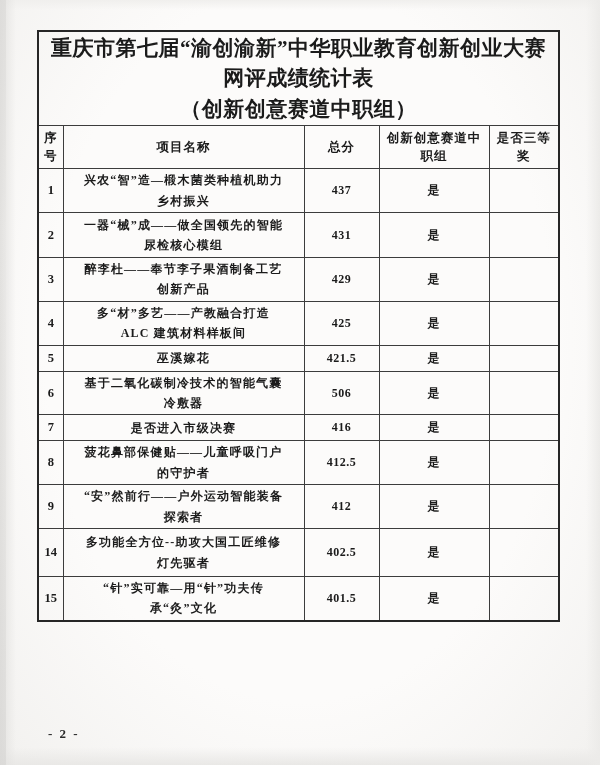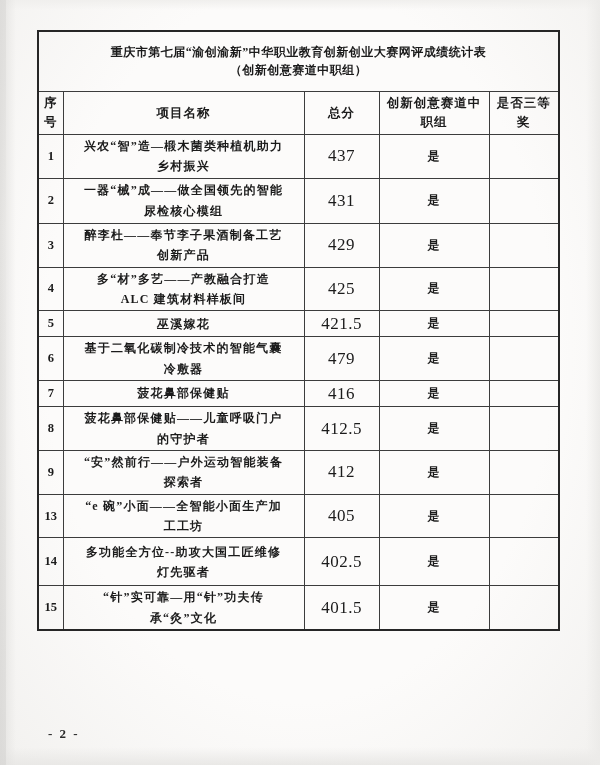--- a/index.html
+++ b/index.html
@@ -23,32 +23,32 @@
     color:#1b1b1b;
   }
   .doc-table td,.doc-table th{
     border:1px solid #3c3c3c;
     padding:1px 3px;
     vertical-align:middle;text-align:center;
     overflow:hidden;
   }
   .doc-table{border:2px solid #262626;}
   .title-cell{
-    font-size:12px;font-weight:bold;letter-spacing:0.5px;
+    font-size:21px;font-weight:bold;letter-spacing:0.5px;
     line-height:1.45;padding:6px 8px;
     height:57px;
   }
   th{
     font-size:12.5px;font-weight:bold;letter-spacing:1px;
     white-space:pre-line;line-height:1.5;
     height:40px;
   }
   td.c-no{font-size:12.5px;font-weight:bold;font-family:"Liberation Serif","DejaVu Serif",serif;}
   td.c-name{font-size:12px;font-weight:bold;letter-spacing:1.2px;line-height:1.7;padding:1px 20px;}
-  td.c-score{font-size:17px;font-weight:normal;letter-spacing:0.5px;}
+  td.c-score{font-size:12px;font-weight:bold;letter-spacing:0.5px;}
   td.c-yes{font-size:12px;font-weight:bold;letter-spacing:1px;}
   .page-number{
     position:absolute;left:48px;top:726px;
     font-size:13px;font-weight:bold;color:#2a2a2a;letter-spacing:2px;
   }
   .edge-streak{
     position:absolute;left:0;top:0;width:6px;height:765px;
     background:linear-gradient(180deg,#d8d7d5 0%,rgba(216,215,213,0.15) 30%,rgba(216,215,213,0.35) 60%,#d4d3d1 100%);
     opacity:.55;
   }
@@ -115,49 +115,42 @@
         <tr style="height: 26px;">
           <td class="c-no">5</td>
           <td class="c-name">巫溪嫁花</td>
           <td class="c-score">421.5</td>
           <td class="c-yes">是</td>
           <td class="c-yes"></td>
         </tr>
         <tr style="height: 42px;">
           <td class="c-no">6</td>
           <td class="c-name">基于二氧化碳制冷技术的智能气囊冷敷器</td>
-          <td class="c-score">479</td>
+          <td class="c-score">506</td>
           <td class="c-yes">是</td>
           <td class="c-yes"></td>
         </tr>
         <tr style="height: 26px;">
           <td class="c-no">7</td>
-          <td class="c-name">菠花鼻部保健贴</td>
+          <td class="c-name">是否进入市级决赛</td>
           <td class="c-score">416</td>
           <td class="c-yes">是</td>
           <td class="c-yes"></td>
         </tr>
         <tr style="height: 35px;">
           <td class="c-no">8</td>
           <td class="c-name">菠花鼻部保健贴——儿童呼吸门户的守护者</td>
           <td class="c-score">412.5</td>
           <td class="c-yes">是</td>
           <td class="c-yes"></td>
         </tr>
         <tr style="height: 35px;">
           <td class="c-no">9</td>
           <td class="c-name">“安”然前行——户外运动智能装备探索者</td>
           <td class="c-score">412</td>
-          <td class="c-yes">是</td>
-          <td class="c-yes"></td>
-        </tr>
-        <tr style="height: 38px;">
-          <td class="c-no">13</td>
-          <td class="c-name">“e 碗”小面——全智能小面生产加工工坊</td>
-          <td class="c-score">405</td>
           <td class="c-yes">是</td>
           <td class="c-yes"></td>
         </tr>
         <tr style="height: 48px;">
           <td class="c-no">14</td>
           <td class="c-name">多功能全方位--助攻大国工匠维修灯先驱者</td>
           <td class="c-score">402.5</td>
           <td class="c-yes">是</td>
           <td class="c-yes"></td>
         </tr>

